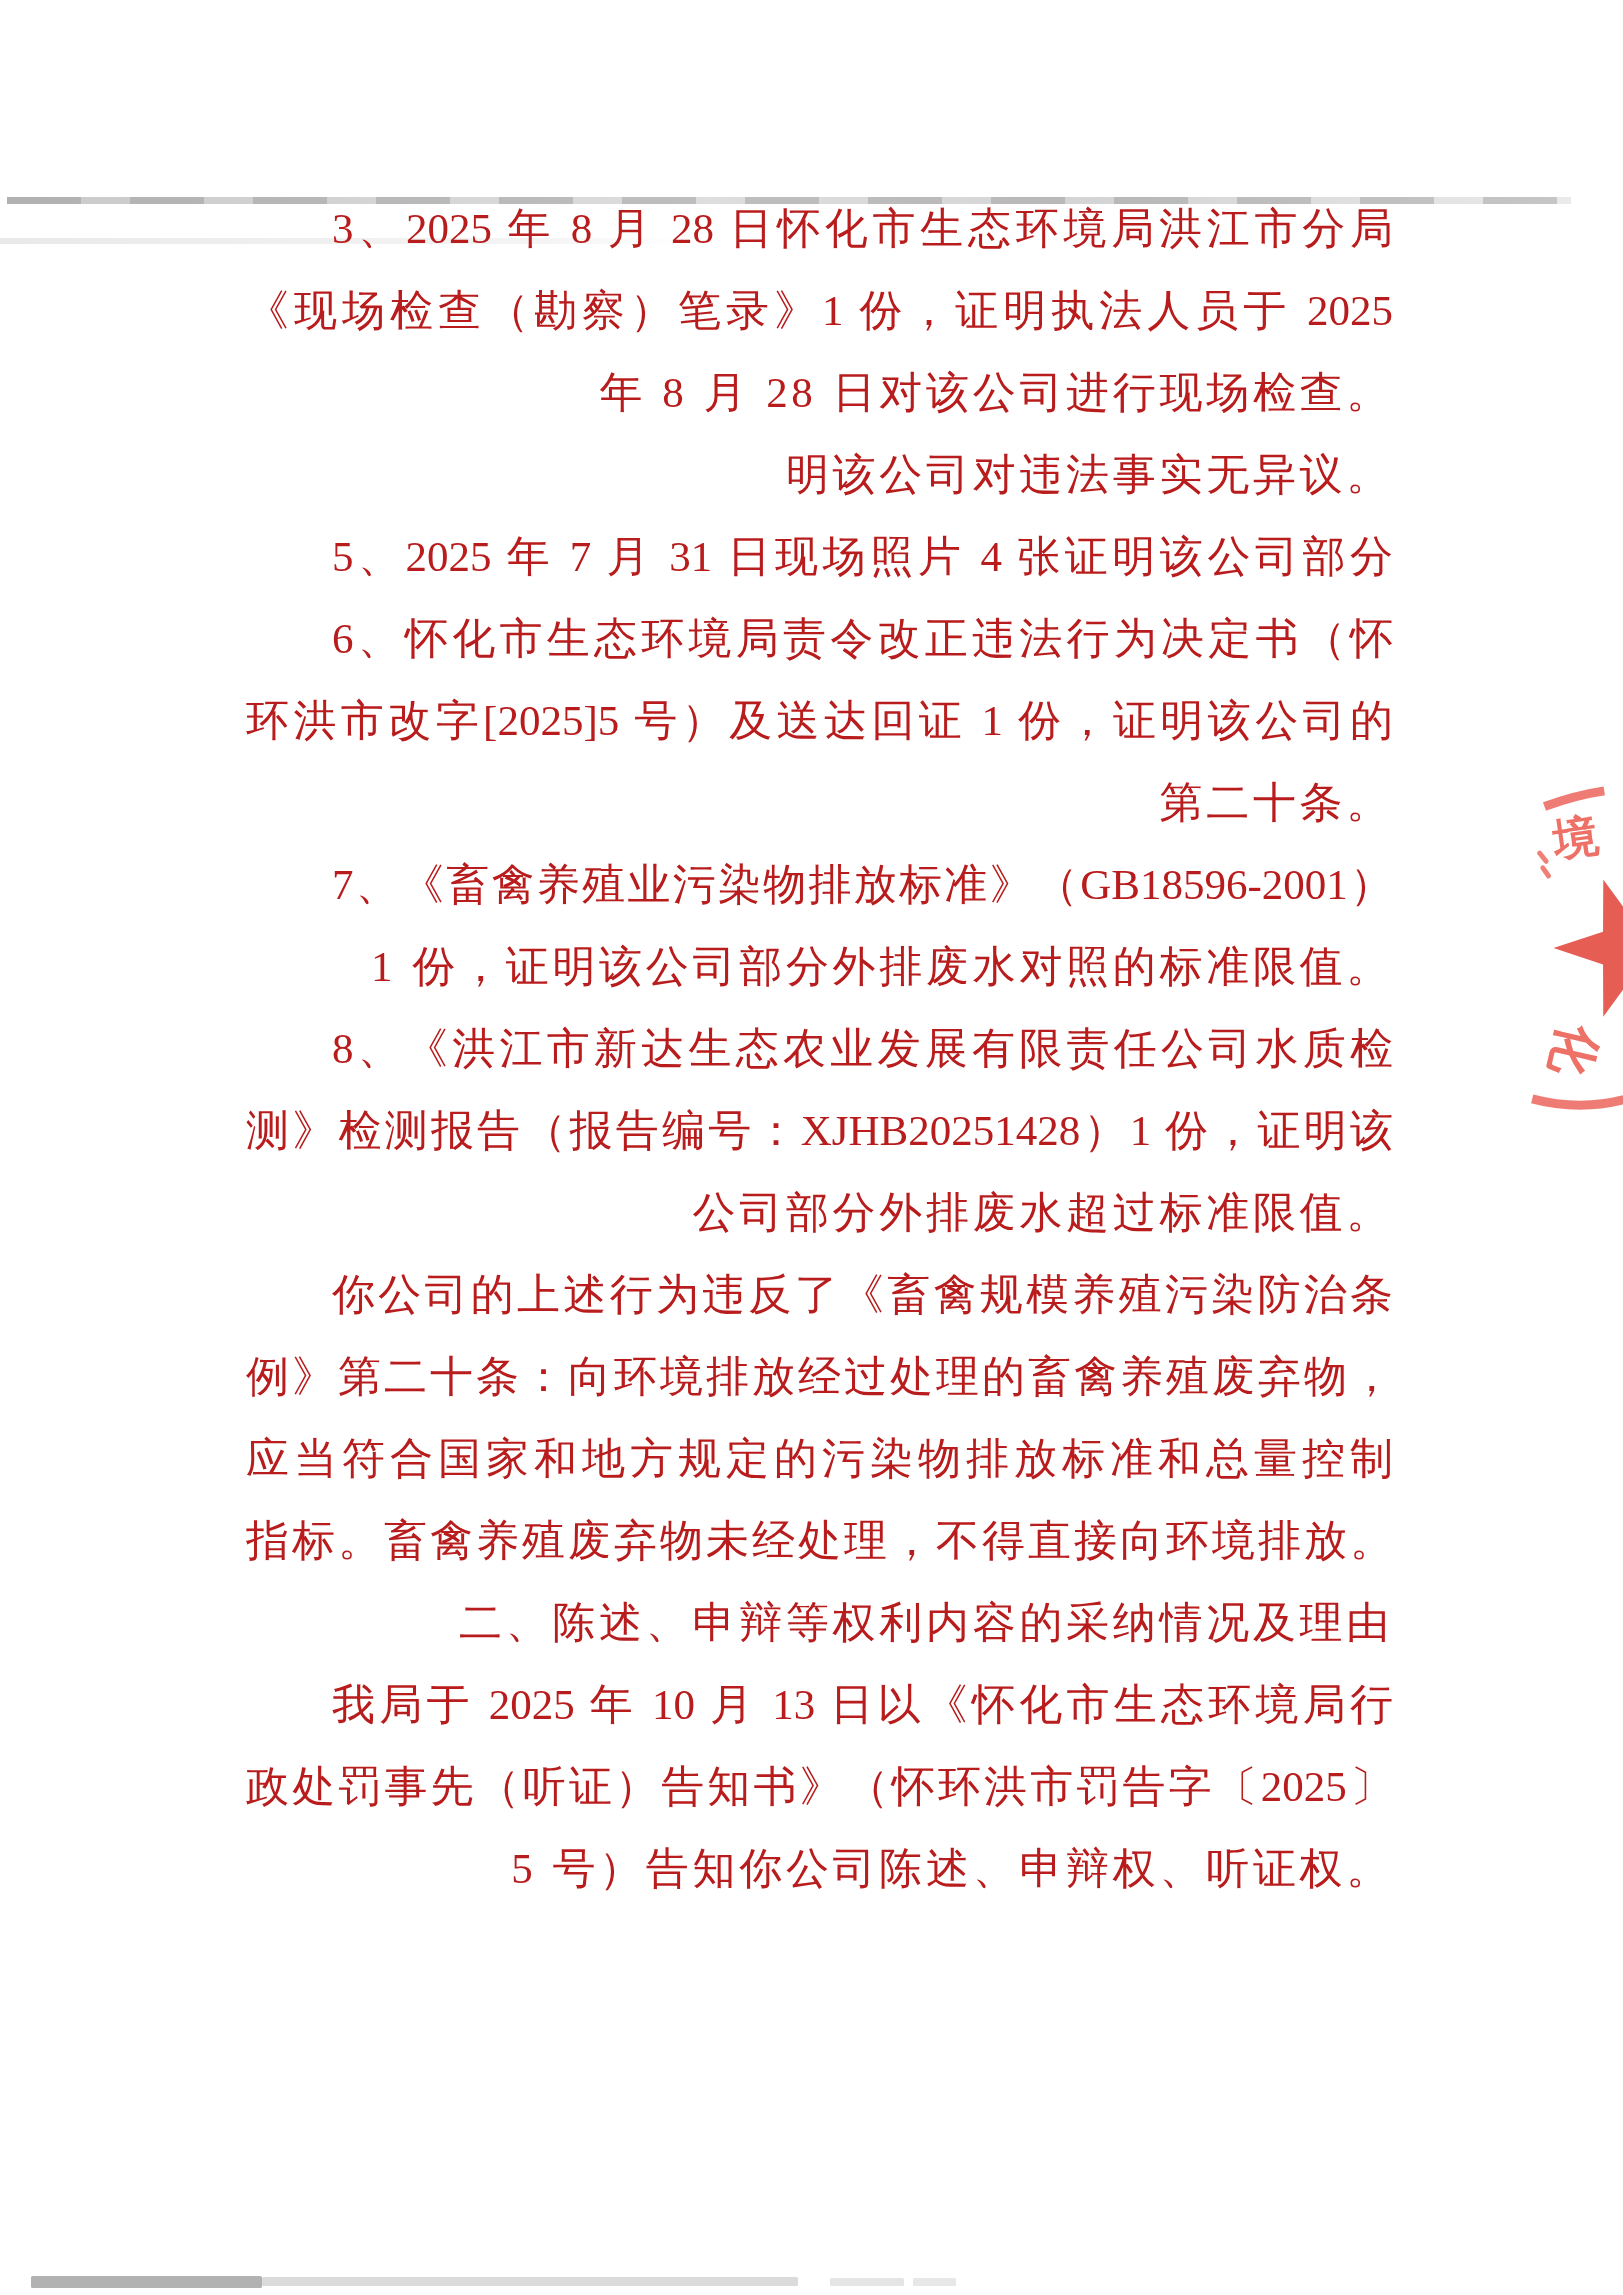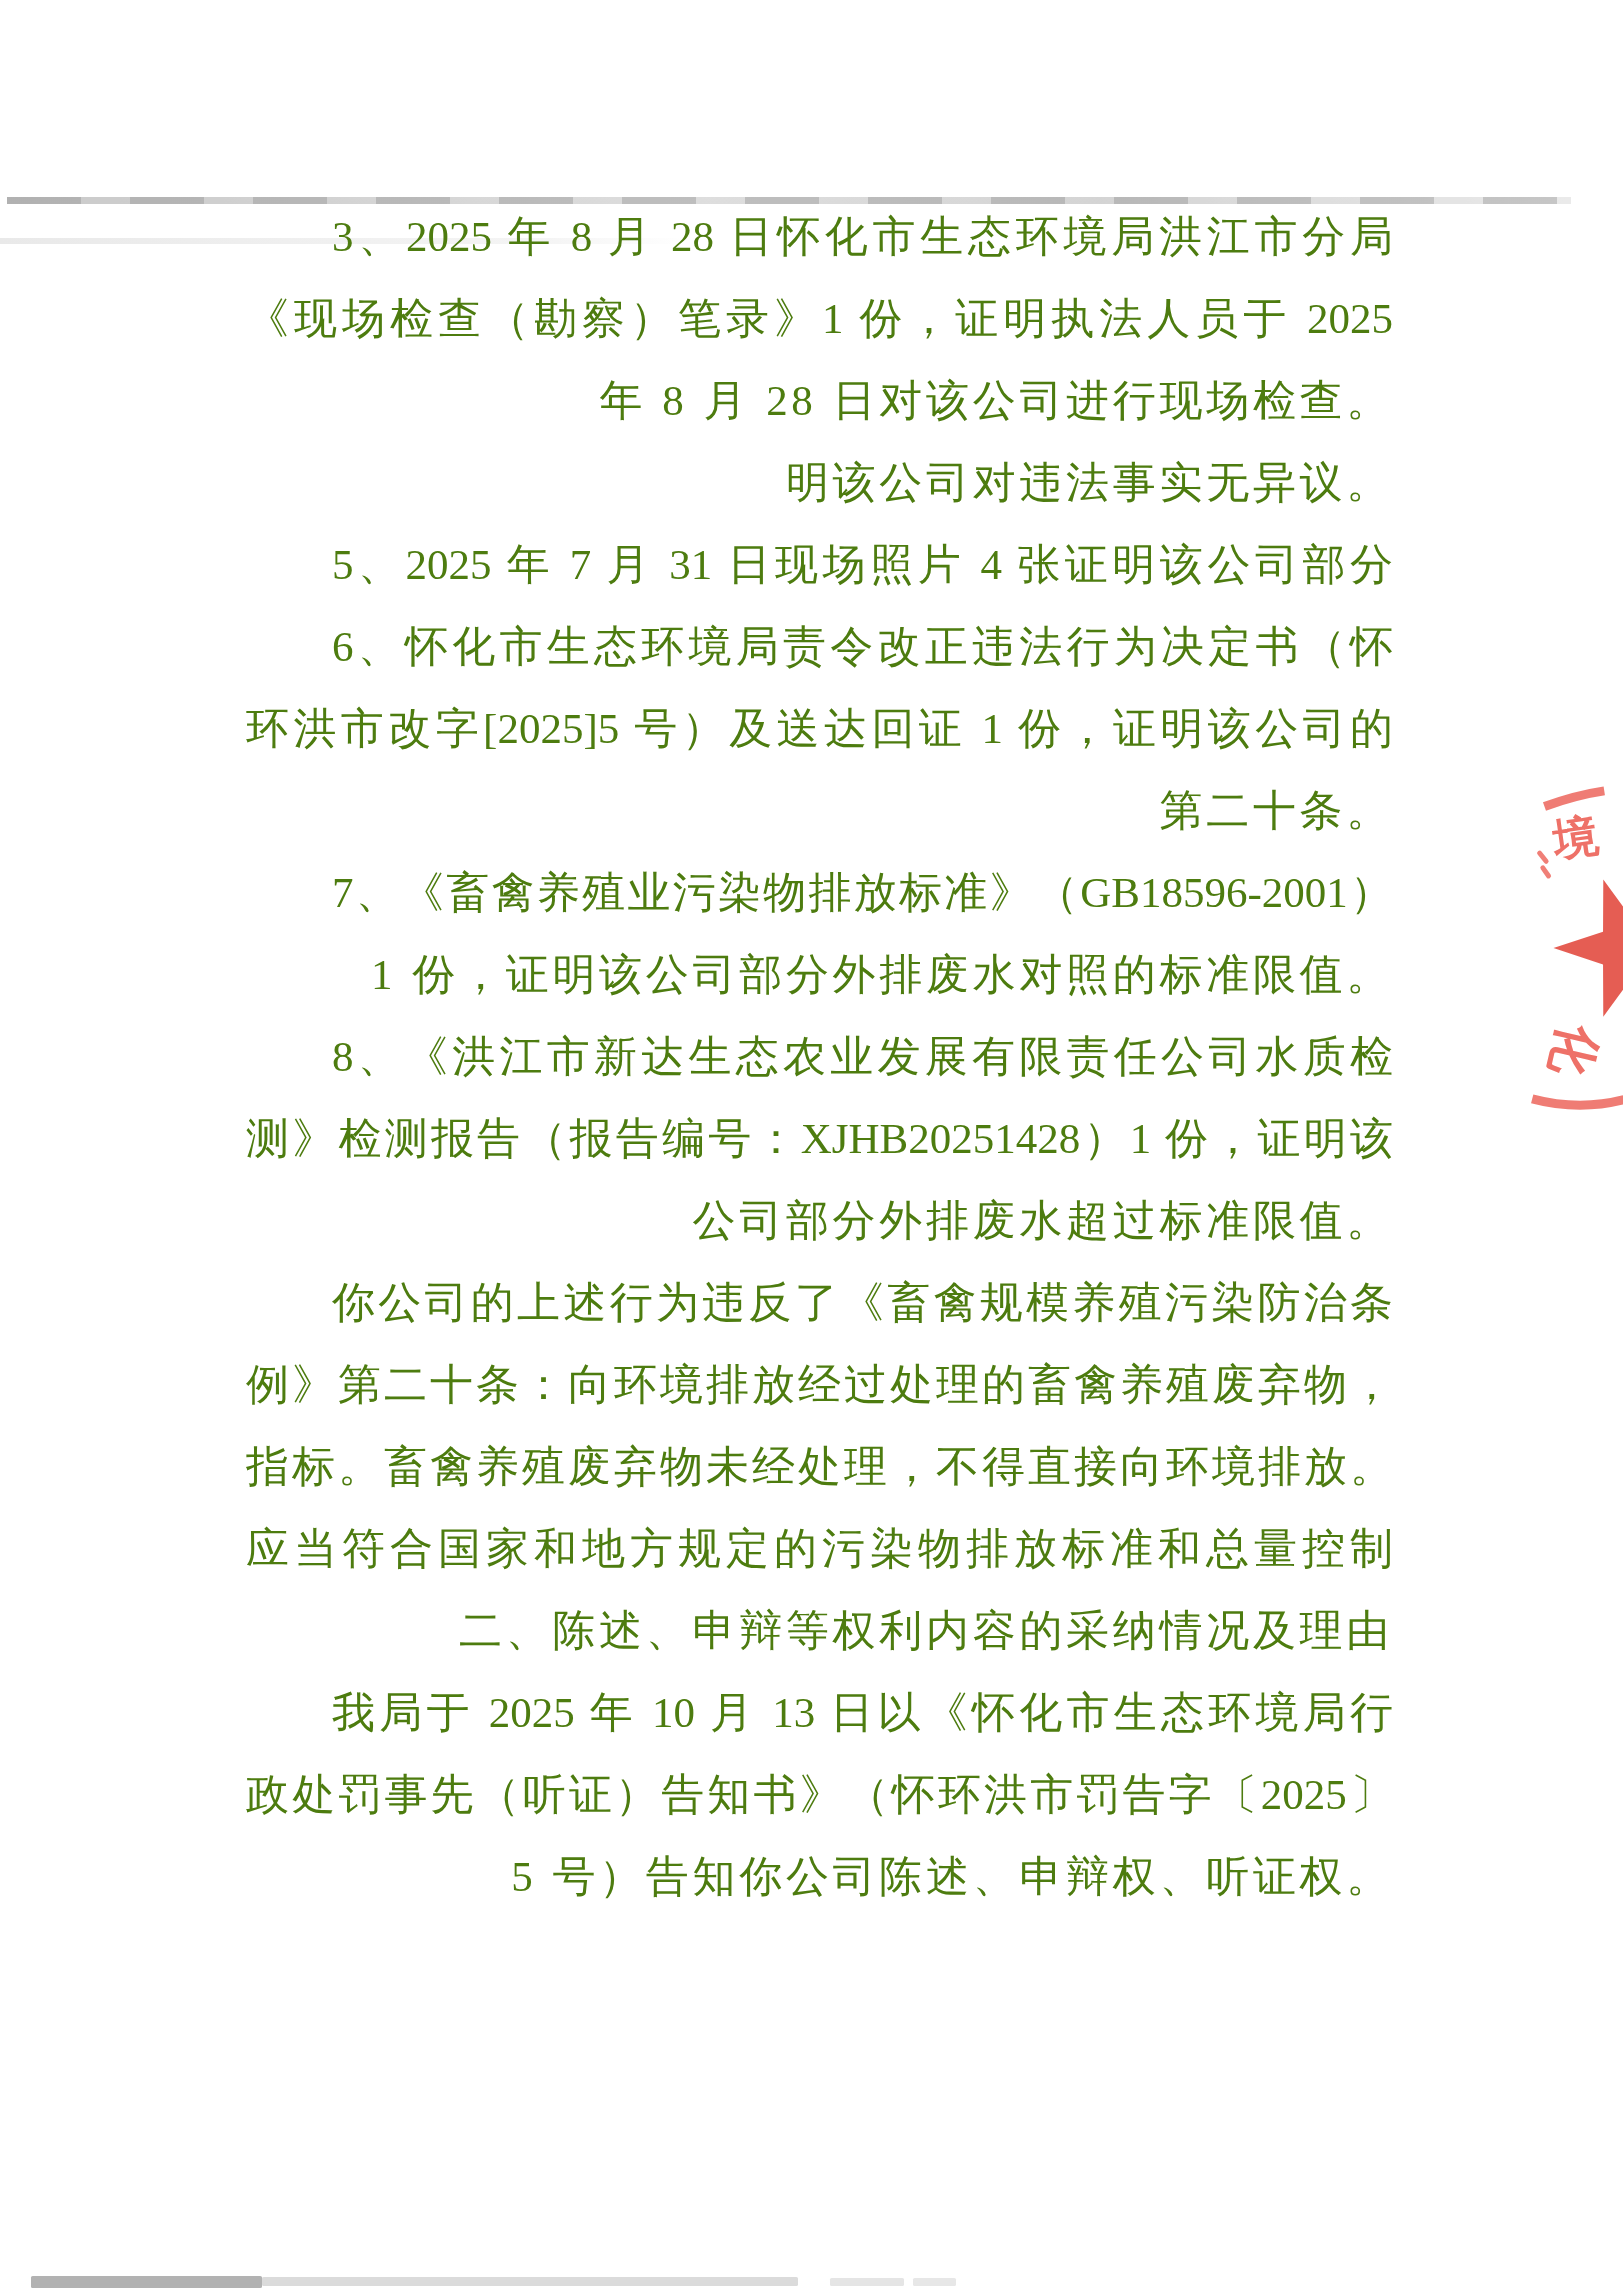--- a/index.html
+++ b/index.html
@@ -6,22 +6,22 @@
   .page{
     position:relative;
     width:1624px;height:2295px;
     background:#ffffff;
     overflow:hidden;
     font-family:"Liberation Serif","DejaVu Serif",serif;
   }
   
   .textblock{
     position:absolute;
-    left:246px;top:196px;width:1147px;
-    color:#4d7c0f;
+    left:246px;top:188px;width:1147px;
+    color:#b91c1c;
   }
   .line{
     height:82px;
     line-height:82px;
     font-size:43px;
     white-space:nowrap;
     letter-spacing:0;
   }
   .line.justify{
     white-space:normal;
@@ -83,22 +83,22 @@
     <div class="line indent justify">6、怀化市生态环境局责令改正违法行为决定书（怀</div>
     <div class="line justify">环洪市改字[2025]5 号）及送达回证 1 份，证明该公司的</div>
     <div class="line left">第二十条。</div>
     <div class="line indent justify">7、《畜禽养殖业污染物排放标准》（GB18596-2001）</div>
     <div class="line left">1 份，证明该公司部分外排废水对照的标准限值。</div>
     <div class="line indent justify">8、《洪江市新达生态农业发展有限责任公司水质检</div>
     <div class="line justify">测》检测报告（报告编号：XJHB20251428）1 份，证明该</div>
     <div class="line left">公司部分外排废水超过标准限值。</div>
     <div class="line indent justify">你公司的上述行为违反了《畜禽规模养殖污染防治条</div>
     <div class="line justify">例》第二十条：向环境排放经过处理的畜禽养殖废弃物，</div>
+    <div class="line justify">应当符合国家和地方规定的污染物排放标准和总量控制</div>
     <div class="line justify">指标。畜禽养殖废弃物未经处理，不得直接向环境排放。</div>
-    <div class="line justify">应当符合国家和地方规定的污染物排放标准和总量控制</div>
     <div class="line left">二、陈述、申辩等权利内容的采纳情况及理由</div>
     <div class="line indent justify">我局于 2025 年 10 月 13 日以《怀化市生态环境局行</div>
     <div class="line justify">政处罚事先（听证）告知书》（怀环洪市罚告字〔2025〕</div>
     <div class="line left">5 号）告知你公司陈述、申辩权、听证权。</div>
   </div>
 
   <svg class="stamp" viewBox="0 0 150 420">
     <path d="M53 42 Q92 28 126 23" fill="none" stroke-width="11" stroke-linecap="butt" opacity="0.92" stroke="#ee7168"></path>
     <text x="63" y="99" font-size="55" transform="rotate(-8 93 74)" fill="#ee7168">境</text>
     <path d="M47 99 L55 109 M51 117 L58 127" fill="none" stroke-width="6" stroke-linecap="round" opacity="0.9" stroke="#ee7168"></path>

